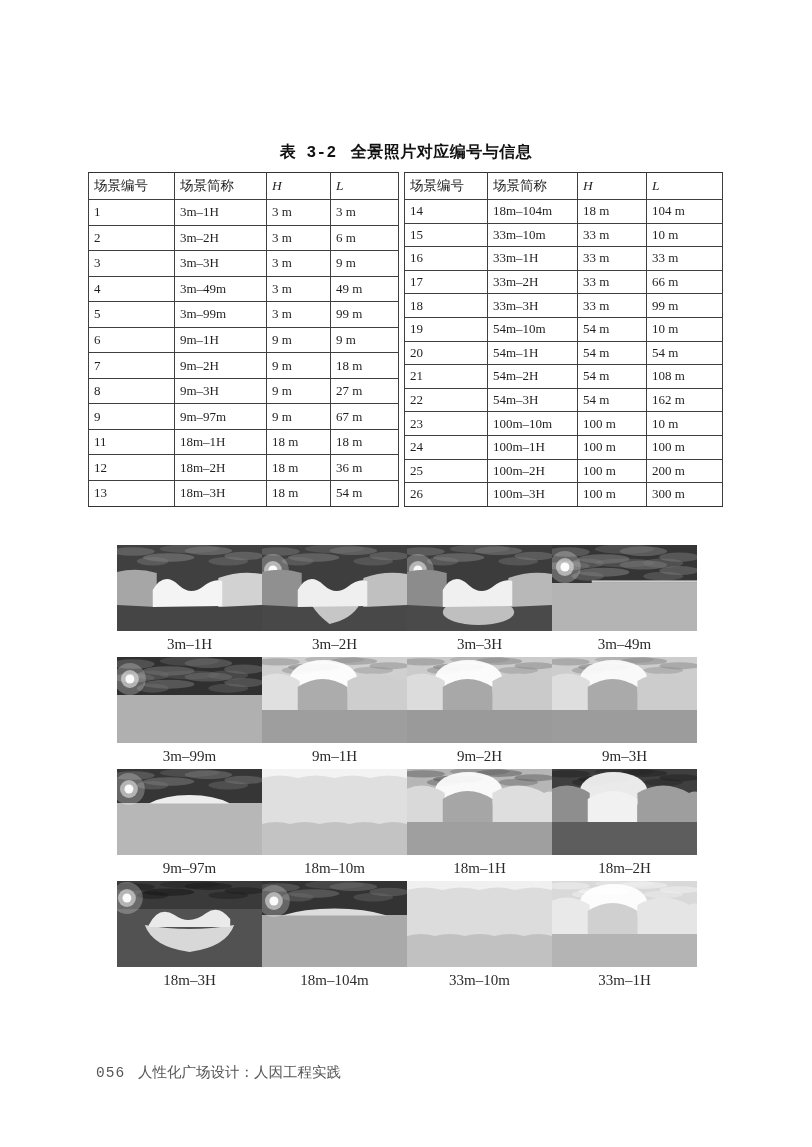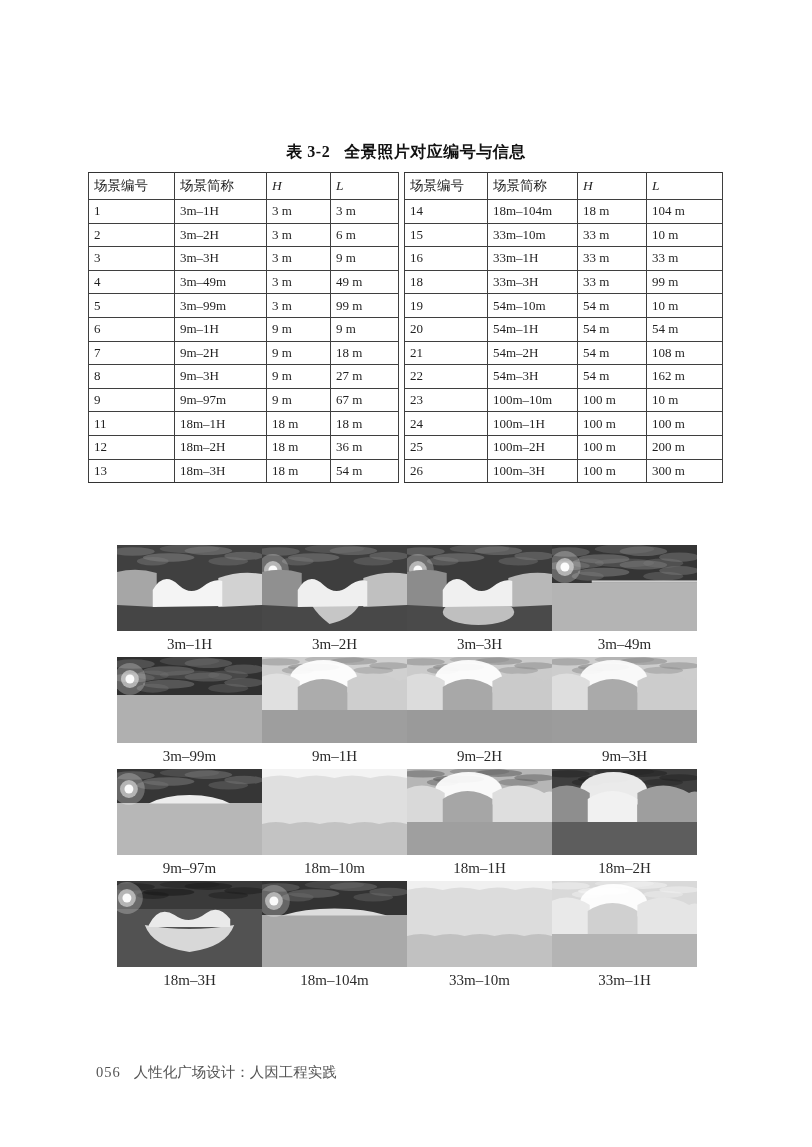--- a/index.html
+++ b/index.html
@@ -1,20 +1,20 @@
 <!DOCTYPE html>
 <html><head>
 <meta charset="utf-8">
 <style>
   html,body{margin:0;padding:0;background:#e8e8e8;}
   .page{position:relative;width:812px;height:1147px;background:#ffffff;margin:0 auto;
         font-family:"Liberation Serif","DejaVu Serif",serif;color:#222;overflow:hidden;}
   
   .tbl-title{position:absolute;top:142px;left:0;right:0;text-align:center;
-             font-size:16px;font-weight:700;color:#111;letter-spacing:.5px;}
+             font-size:16px;font-weight:700;color:#111;letter-spacing:.5px;font-family:Liberation Mono, monospace;}
   .tbl-title .gap{display:inline-block;width:14px;}
   
   .table-zone{position:absolute;top:172px;left:88px;width:636px;display:flex;}
   .dbl-gap{width:5px;}
   table.info{border-collapse:collapse;table-layout:fixed;font-size:13px;color:#1f1f1f;}
   table.info th,table.info td{border:1px solid #3f3f3f;padding:1px 4px 1px 5px;
              text-align:left;font-weight:400;white-space:nowrap;overflow:hidden;}
   table.info th{height:24px;font-size:13.5px;}
   table.info td{height:20.6px;}
   table.info tr>*:first-child{border-left:1.5px solid #3f3f3f;}
@@ -22,21 +22,21 @@
   table.info thead th{border-top:1.5px solid #333;margin-top:19px;}
   table.info tbody tr:last-child td{border-bottom:1.5px solid #333;}
   .ital{font-style:italic;font-family:"Liberation Serif",serif;}
   
   .gallery{position:absolute;top:545px;left:117px;width:580px;
            display:grid;grid-template-columns:repeat(4,145px);grid-auto-rows:112px;}
   .photo{width:145px;}
   .photo svg{display:block;width:145px;height:86px;background:#888;}
   .caption{height:26px;line-height:26px;text-align:center;font-size:15px;color:#2b2b2b;}
   
-  .footer{position:absolute;top:1063px;left:96px;font-family:Liberation Serif, serif;
+  .footer{position:absolute;top:1063px;left:96px;font-family:Liberation Mono, monospace;
           font-size:14.5px;color:#555;}
   .footer .num{margin-right:13px;letter-spacing:1px;}
 </style>
 </head>
 <body>
 
 <div class="page">
 
   <div class="tbl-title">
     <span>表 3-2</span><span class="gap"></span><span>全景照片对应编号与信息</span>
@@ -160,20 +160,26 @@
             <td>15</td>
             <td>33m–10m</td>
             <td>33 m</td>
             <td>10 m</td>
           </tr>
           <tr>
             <td>16</td>
             <td>33m–1H</td>
             <td>33 m</td>
             <td>33 m</td>
+          </tr>
+          <tr>
+            <td>17</td>
+            <td>33m–2H</td>
+            <td>33 m</td>
+            <td>66 m</td>
           </tr>
           <tr>
             <td>18</td>
             <td>33m–3H</td>
             <td>33 m</td>
             <td>99 m</td>
           </tr>
           <tr>
             <td>19</td>
             <td>54m–10m</td>

